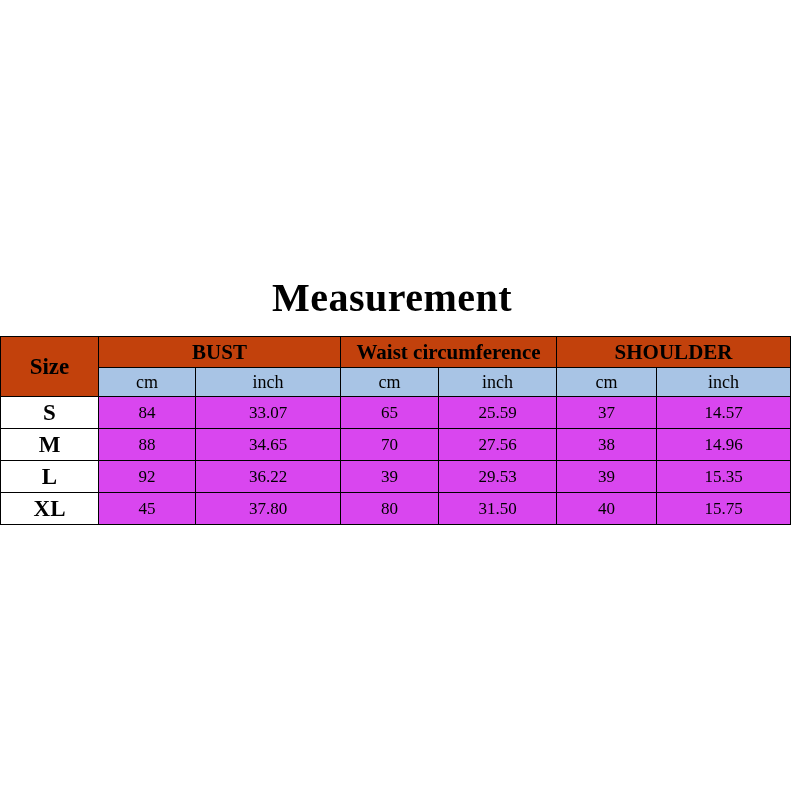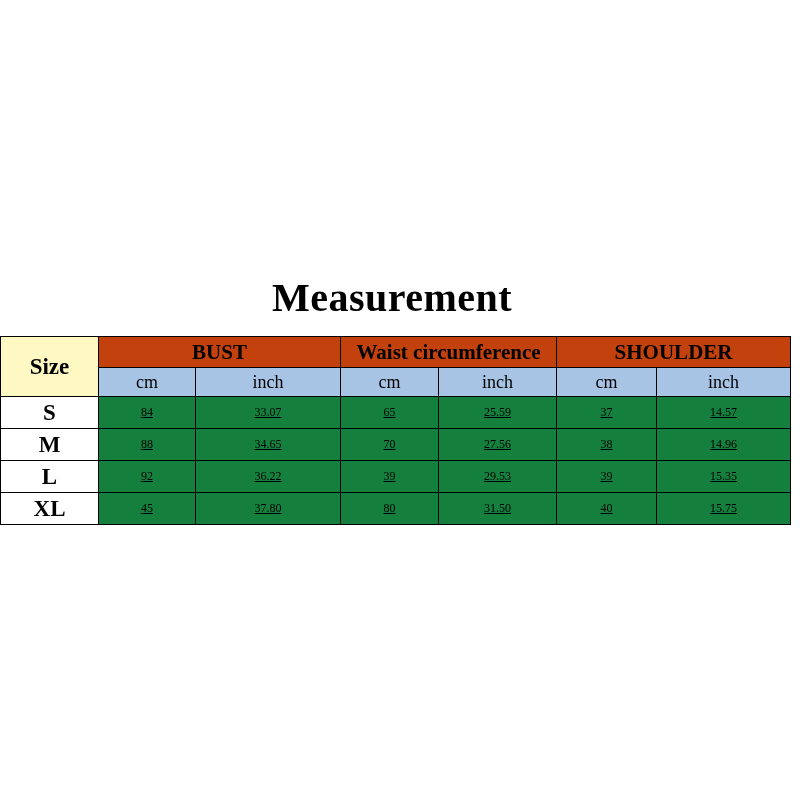--- a/index.html
+++ b/index.html
@@ -52,38 +52,37 @@
     padding: 0;
   }
   th.unit-head {
     background: #a8c4e5;
     font-size: 18px;
     font-weight: normal;
     height: 28px;
     padding: 0;
   }
   th.size-head {
-    background: #fef9c3;
+    background: #c2410c;
     font-size: 23px;
     font-weight: bold;
     padding: 0;
   }
   td.size-cell {
     font-size: 23px;
     font-weight: bold;
     height: 31px;
     padding: 0;
     background: #ffffff;
   }
   td.val {
-    font-size: 12px;
+    font-size: 17px;
     height: 31px;
     padding: 0;
-    background: #15803d;
-    text-decoration: underline;
+    background: #d946ef;
   }
   col.c-size { width: 98px; }
   col.c-cm   { width: 97px; }
   col.c-in   { width: 145px; }
   col.c-cm2  { width: 98px; }
   col.c-in2  { width: 118px; }
   col.c-cm3  { width: 100px; }
   col.c-in3  { width: 134px; }
 </style>
 </head>

